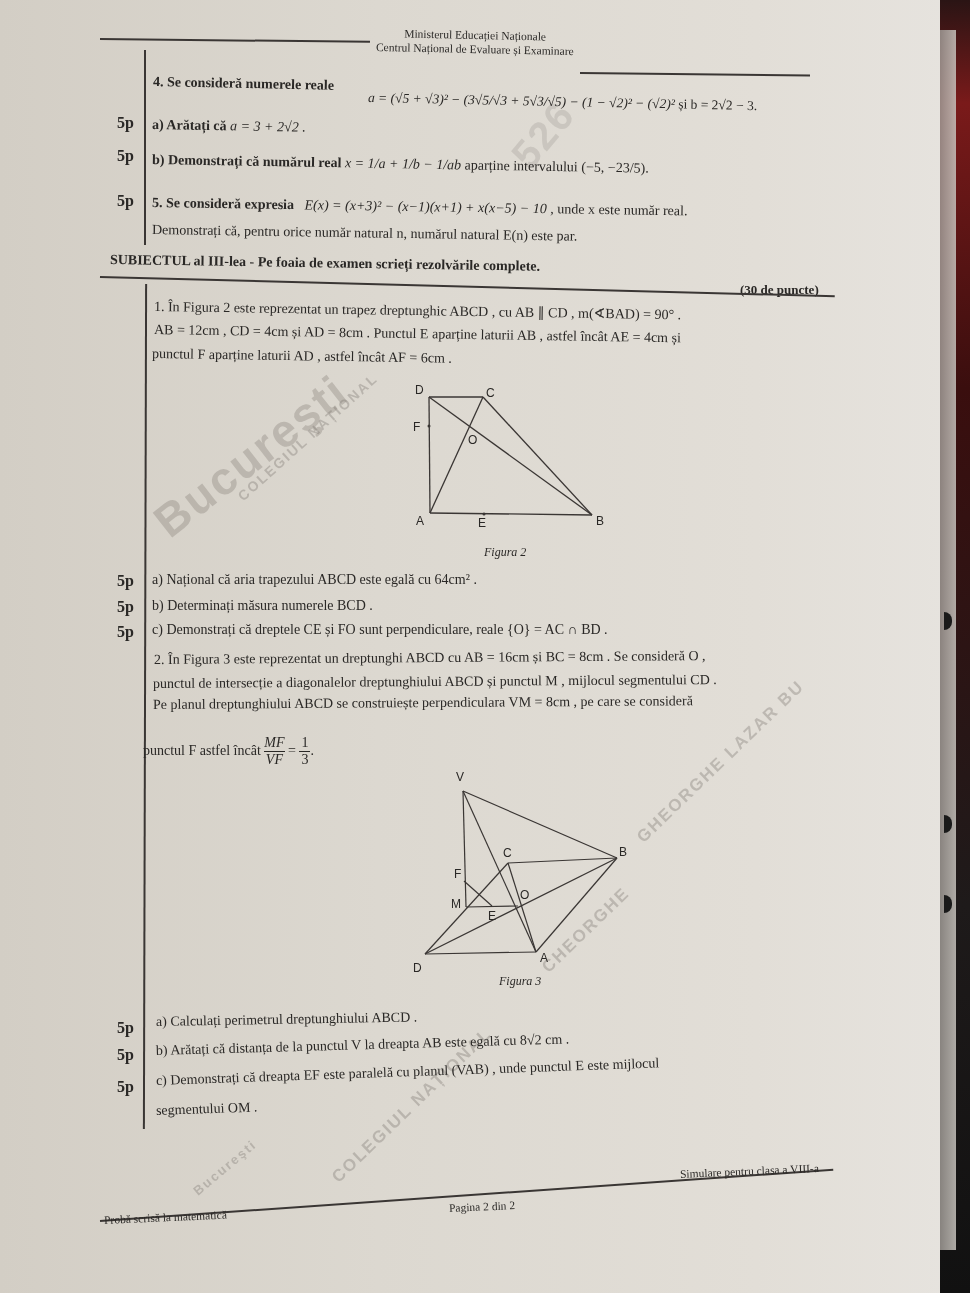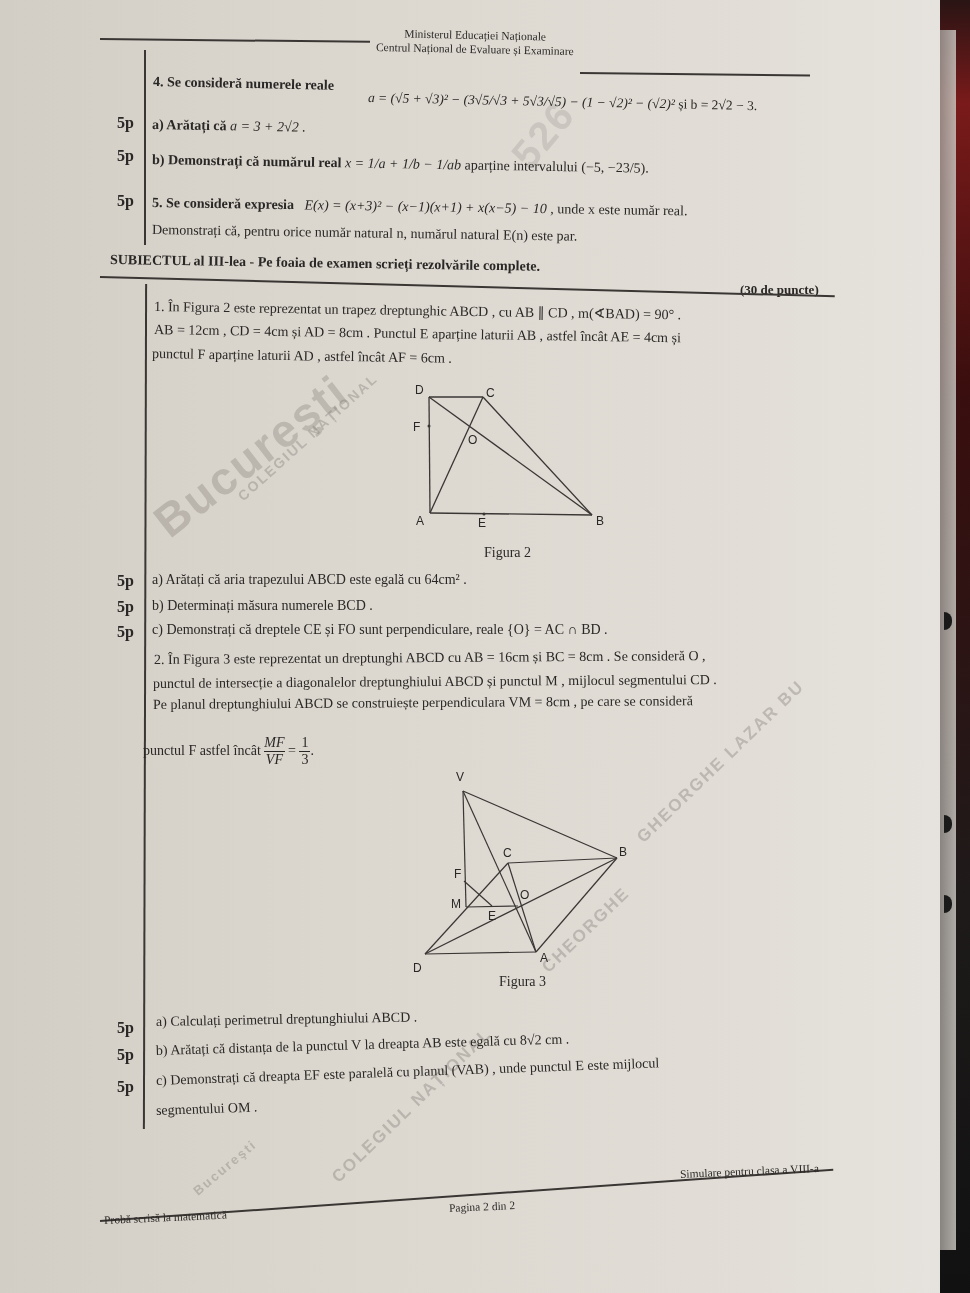--- a/index.html
+++ b/index.html
@@ -26,21 +26,21 @@
   .hdr { position:absolute; left:360px; top:28px; width:230px; text-align:center; font-size:11.5px; line-height:14px; transform:rotate(1.2deg); }
   .hr { position:absolute; height:1.5px; background:#3a3634; transform-origin:left center; }
   .vline { position:absolute; width:1.5px; background:#3a3634; }
 
   .pts { position:absolute; font-weight:bold; font-size:16px; }
   .line { position:absolute; font-size:14px; white-space:nowrap; transform-origin:left center; }
   .b { font-weight:bold; }
   .i { font-style:italic; }
   .sect { position:absolute; font-size:14px; font-weight:bold; white-space:nowrap; transform-origin:left center; }
 
-  .fig-cap { position:absolute; font-size:14px; }
+  .fig-cap { position:absolute; font-size:12px; font-style:italic; }
   .wm { position:absolute; color:rgba(120,115,108,.35); font-family:"Liberation Sans", sans-serif; font-weight:bold; white-space:nowrap; transform-origin:left center; letter-spacing:2px; }
   .footer { position:absolute; font-size:11.5px; white-space:nowrap; transform-origin:left center; }
   svg text { font-family:"Liberation Sans", sans-serif; font-size:12px; fill:#2a2826; }
 </style>
 </head>
 <body>
 
 <div class="paper"></div>
 <div class="edge-bg"></div>
 <div class="edge-strip"></div>
@@ -116,21 +116,21 @@
   <text x="86" y="17">C</text>
   <text x="13" y="51">F</text>
   <text x="68" y="64">O</text>
   <text x="16" y="145">A</text>
   <text x="78" y="147">E</text>
   <text x="196" y="145">B</text>
 </svg>
 <div class="fig-cap" style="left:484px;top:545px">Figura 2</div>
 
 <div class="pts" style="left:117px;top:572px">5p</div>
-<div class="line" style="left:152px;top:572px">a) Arătați că aria trapezului  ABCD  este egală cu  64cm² .</div>
+<div class="line" style="left:152px;top:572px">a) Național că aria trapezului  ABCD  este egală cu  64cm² .</div>
 <div class="pts" style="left:117px;top:598px">5p</div>
 <div class="line" style="left:152px;top:598px">b) Determinați măsura numerele  BCD .</div>
 <div class="pts" style="left:117px;top:623px">5p</div>
 <div class="line" style="left:152px;top:622px">c) Demonstrați că dreptele  CE  și  FO  sunt perpendiculare, reale  {O} = AC ∩ BD .</div>
 
 <div class="line" style="left:154px;top:652px;transform:rotate(-0.4deg)">2. În Figura 3 este reprezentat un dreptunghi  ABCD  cu  AB = 16cm  și  BC = 8cm . Se consideră  O ,</div>
 <div class="line" style="left:153px;top:676px;transform:rotate(-0.4deg)">punctul de intersecție a diagonalelor dreptunghiului  ABCD  și punctul  M , mijlocul segmentului  CD .</div>
 <div class="line" style="left:153px;top:697px;transform:rotate(-0.4deg)">Pe planul dreptunghiului  ABCD  se construiește perpendiculara  VM = 8cm , pe care se consideră</div>
 <div class="line" style="left:143px;top:735px">
   <span>punctul  F  astfel încât</span>

